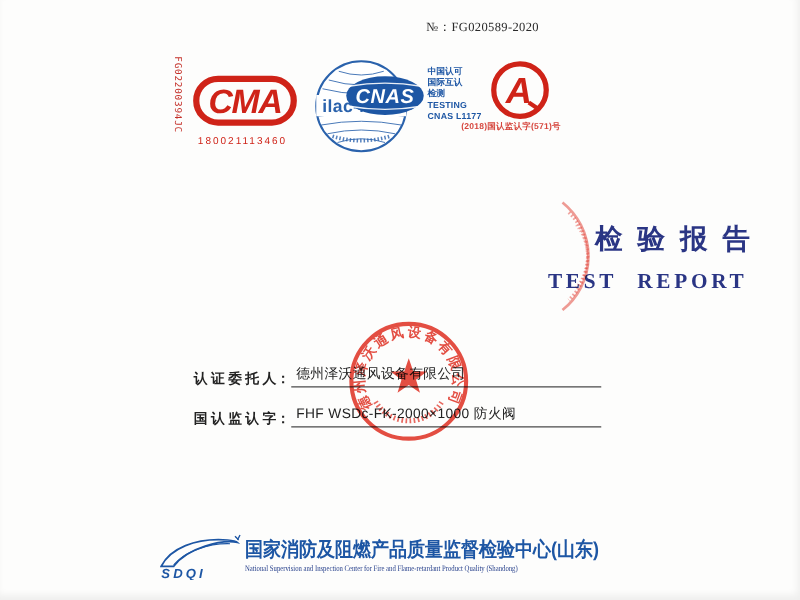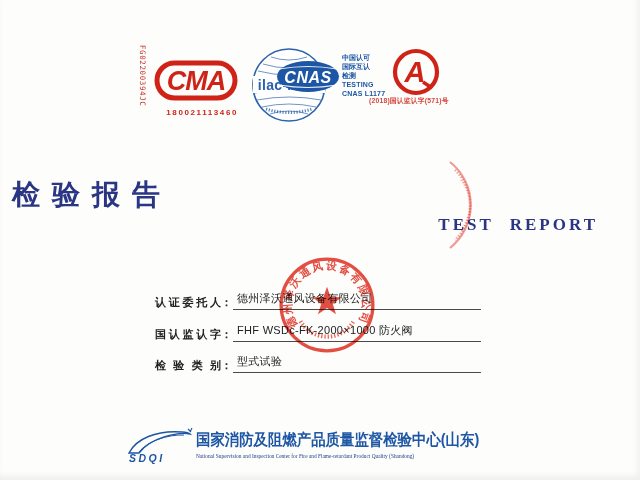--- a/index.html
+++ b/index.html
@@ -9,30 +9,30 @@
 
   
   #report-no{left:341px;top:15px;font-family:"Liberation Serif",serif;font-size:10px;color:#2a2a2a;letter-spacing:.3px;}
 
   
   #side-code{left:147px;top:45px;transform:rotate(90deg);transform-origin:0 0;
              font-family:"DejaVu Sans Mono",monospace;font-size:7.5px;color:#c4312a;letter-spacing:.6px;white-space:nowrap;}
 
   
   #cma-logo{left:152px;top:53px;}
-  #cma-number{left:150px;top:108px;width:88px;text-align:right;font-size:8px;font-weight:bold;color:#cf2318;letter-spacing:1.6px;}
+  #cma-number{left:150px;top:108px;width:88px;text-align:center;font-size:8px;font-weight:normal;color:#cf2318;letter-spacing:1.6px;}
   #ilac-logo{left:250px;top:46px;}
   #cnas-logo{left:276px;top:60px;}
   #cnas-caption{left:342px;top:53px;font-size:7px;line-height:9px;color:#1d56a4;font-weight:bold;}
   #cnas-caption .en{font-weight:bold;letter-spacing:.2px;}
   #cal-logo{left:386px;top:48px;}
   #cal-caption{left:369px;top:96px;font-size:6.8px;font-weight:bold;color:#d6453c;letter-spacing:.2px;}
 
   
-  #title-zh{left:0;top:176px;width:600px;text-align:left;font-size:28px;font-weight:bold;color:#2a3584;
+  #title-zh{left:0;top:176px;width:600px;text-align:right;font-size:22px;font-weight:bold;color:#2a3584;
             letter-spacing:12px;padding-left:12px;}
   #title-en{left:0;top:215px;width:598px;text-align:right;font-family:"Liberation Serif",serif;
             font-size:17px;font-weight:bold;color:#2a3584;letter-spacing:3px;word-spacing:9px;}
 
   
   .field-row{position:absolute;left:155px;white-space:nowrap;color:#222;}
   .field-label{display:inline-block;width:66px;font-size:11px;font-weight:bold;text-align:justify;text-align-last:justify;vertical-align:bottom;}
   .field-colon{display:inline-block;width:12px;font-size:11px;font-weight:bold;vertical-align:bottom;}
   .field-value{display:inline-block;width:244px;font-size:11px;border-bottom:1px solid #4a4a4a;
                padding:0 0 3px 4px;vertical-align:bottom;letter-spacing:.3px;}
@@ -47,20 +47,21 @@
   #org-zh{left:196px;top:430px;font-size:16px;font-weight:bold;color:#1d56a4;white-space:nowrap;
           transform:scaleX(.9);transform-origin:left top;letter-spacing:0;}
   #org-en{left:196px;top:452px;font-family:"Liberation Serif",serif;font-size:6.8px;color:#27408b;white-space:nowrap;
           transform:scaleX(.79);transform-origin:left top;}
 </style>
 </head>
 <body>
 
 <div id="page">
 
+  <div class="abs" id="report-no"><span>№：</span><span>FG020589-2020</span></div>
 
   <div class="abs" id="side-code">FG02200394JC</div>
 
   <svg class="abs" id="cma-logo" width="88" height="54" viewBox="0 0 88 54">
     <rect x="5" y="10" width="78" height="35" rx="17.5" fill="none" stroke="#cf2318" stroke-width="5"></rect>
     <text x="44" y="37" text-anchor="middle" font-size="27" font-weight="bold" font-style="italic" fill="#cf2318" letter-spacing="-1">CMA</text>
   </svg>
   <div class="abs" id="cma-number">180021113460</div>
 
   <svg class="abs" id="ilac-logo" width="78" height="78" viewBox="0 0 78 78">
@@ -104,23 +105,20 @@
 
   <div class="abs" id="title-zh">检验报告</div>
   <div class="abs" id="title-en">TEST REPORT</div>
 
   <div class="field-row" id="row-0">
     <span class="field-label">认证委托人</span><span class="field-colon">：</span><span class="field-value">德州泽沃通风设备有限公司</span>
   </div>
   <div class="field-row" id="row-1">
     <span class="field-label">国认监认字</span><span class="field-colon">：</span><span class="field-value">FHF WSDc-FK-2000×1000 防火阀</span>
   </div>
-  <div class="field-row" id="row-2">
-    <span class="field-label">检验类别</span><span class="field-colon">：</span><span class="field-value">型式试验</span>
-  </div>
 
   <svg class="abs" id="company-seal" width="102" height="102" viewBox="0 0 100 100">
     <defs>
       <path id="stampArc" d="M 25.25,74.75 A 35,35 0 1 1 74.75,74.75" fill="none"></path>
     </defs>
     <circle cx="50" cy="50" r="45" fill="none" stroke="#e23a2e" stroke-width="3.2"></circle>
     <polygon points="50,32 53.5,42.2 64.3,42.4 55.7,48.9 58.8,59.1 50,53 41.2,59.1 44.3,48.9 35.7,42.4 46.5,42.2" fill="#e23a2e"></polygon>
     <text font-size="10.5" font-weight="bold" fill="#e23a2e" letter-spacing="2">
       <textPath href="#stampArc" startOffset="6">德州泽沃通风设备有限公司</textPath>
     </text>

